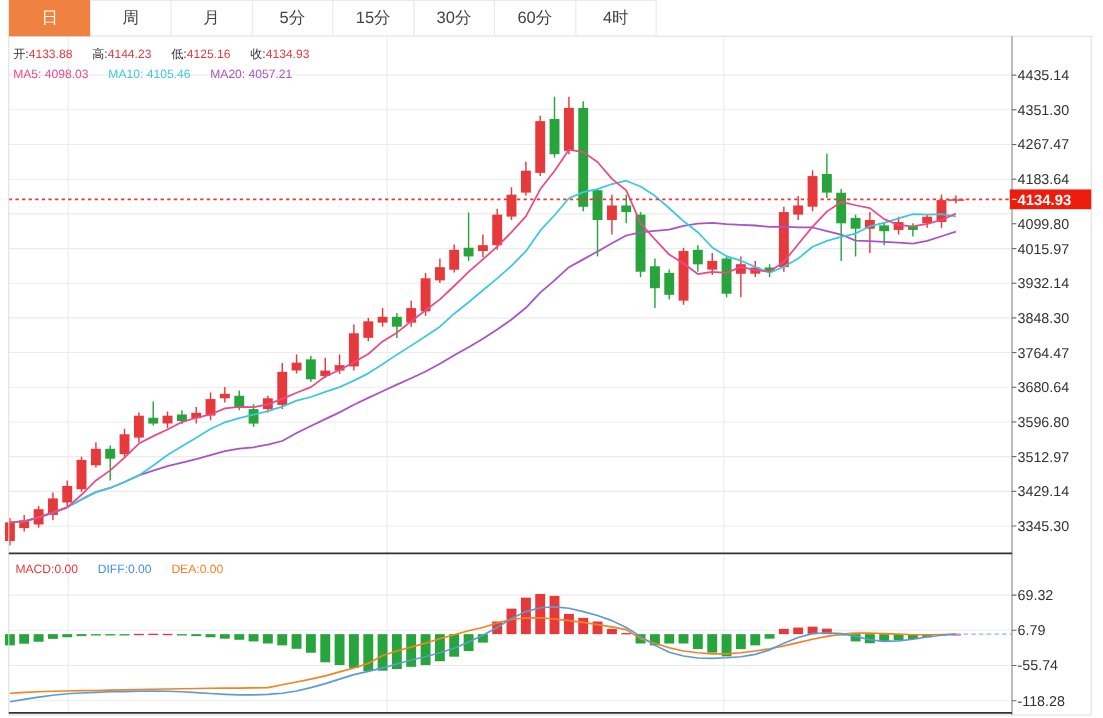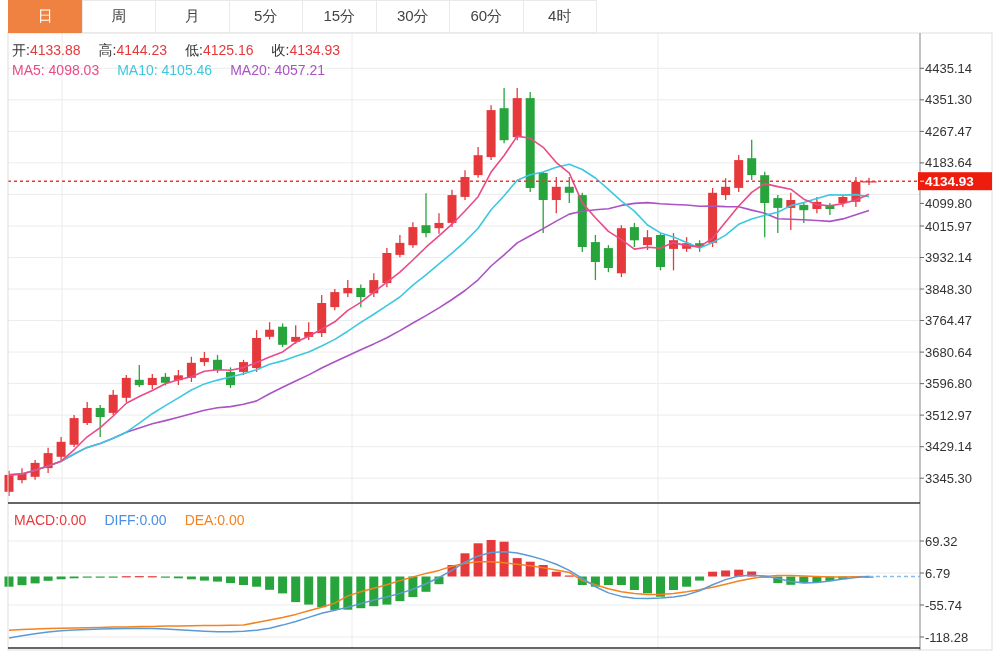--- a/index.html
+++ b/index.html
@@ -6,21 +6,21 @@
   html,body{margin:0;padding:0;background:#fff;}
   body{width:1003px;height:653px;position:relative;overflow:hidden;
        font-family:"Liberation Sans",sans-serif;}
   #chart-svg{position:absolute;left:0;top:0;z-index:1;}
   .tabbar{position:absolute;left:8px;top:0;height:33px;display:flex;z-index:3;background:#fff;}
   .tab{width:74.5px;height:33px;box-sizing:border-box;border:1px solid #e9e9e9;margin-left:-1px;
        display:flex;align-items:center;justify-content:center;font-size:15px;color:#444;
        background:#fff;cursor:pointer;user-select:none;}
   .tab:first-child{margin-left:0;}
   .tab.active{color:#fff;border-color:transparent;}
-  .overlay{position:absolute;z-index:2;pointer-events:none;white-space:nowrap;font-size:14px;}
+  .overlay{position:absolute;z-index:2;pointer-events:none;white-space:nowrap;font-size:11px;}
   .overlay b{font-weight:normal;}
   .info-item{margin-right:18px;}
   .info-item .lbl{color:#333;}
   .info-item .val{}
 </style>
 </head>
 <body>
 
 <div class="tabbar" id="tabbar">
     <div class="tab active" style="background: rgb(239, 130, 64);">日</div>

